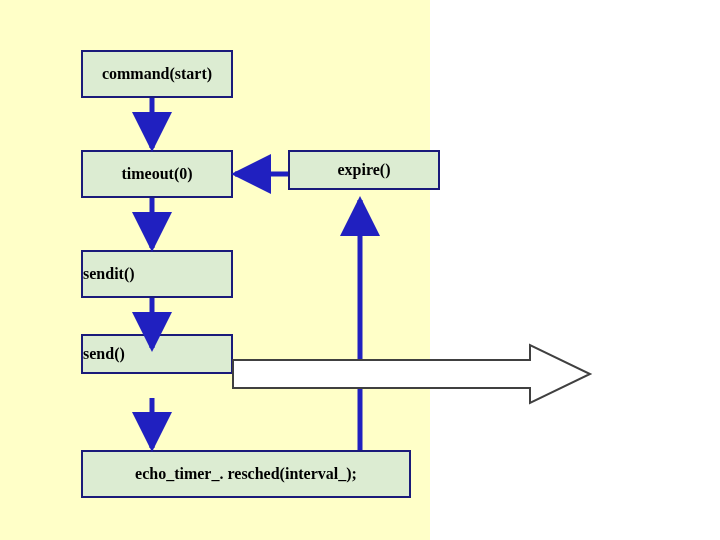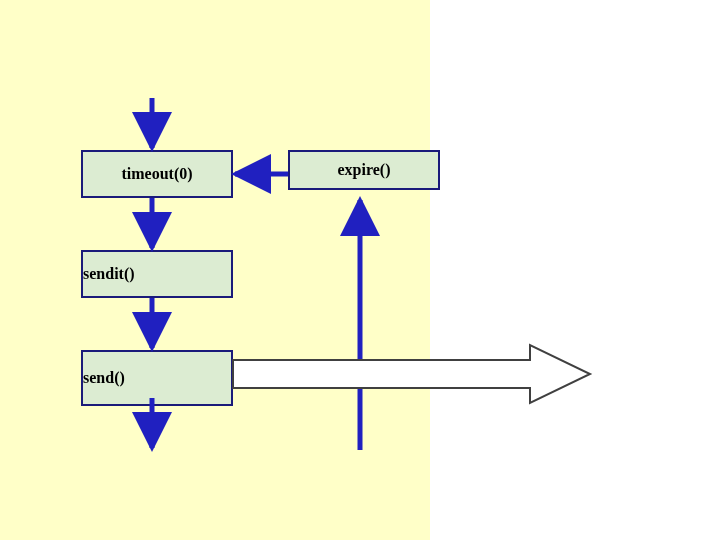--- a/index.html
+++ b/index.html
@@ -41,37 +41,43 @@
     width: 720px; height: 540px;
     pointer-events: none;
   }
 </style>
 </head>
 <body>
 
 <div class="canvas">
   <div class="yellow-panel"></div>
 
+  <div class="box" style="left:81px; top:50px; width:152px; height:48px;">
+    <span>command(start)</span>
+  </div>
 
   <div class="box" style="left:81px; top:150px; width:152px; height:48px;">
     <span>timeout(0)</span>
   </div>
 
   <div class="box" style="left:288px; top:150px; width:152px; height:40px;">
     <span>expire()</span>
   </div>
 
   <div class="box left-align" style="left:81px; top:250px; width:152px; height:48px;">
     <span>sendit()</span>
   </div>
 
-  <div class="box left-align" style="left:81px; top:350px; width:152px; height:56px;">
+  <div class="box left-align" style="left:81px; top:334px; width:152px; height:40px;">
     <span>send()</span>
   </div>
 
+  <div class="box" style="left:81px; top:450px; width:330px; height:48px;">
+    <span>echo_timer_. resched(interval_);</span>
+  </div>
 
   <svg class="arrows">
     <defs>
       <marker id="arrowBlue" viewBox="0 0 10 10" refX="9" refY="5" markerWidth="8" markerHeight="8" orient="auto-start-reverse">
         <path d="M 0 0 L 10 5 L 0 10 z" fill="#2020c0"></path>
       </marker>
     </defs>
 
     <line x1="152" y1="98" x2="152" y2="148" stroke="#2020c0" stroke-width="5" marker-end="url(#arrowBlue)"></line>
 

